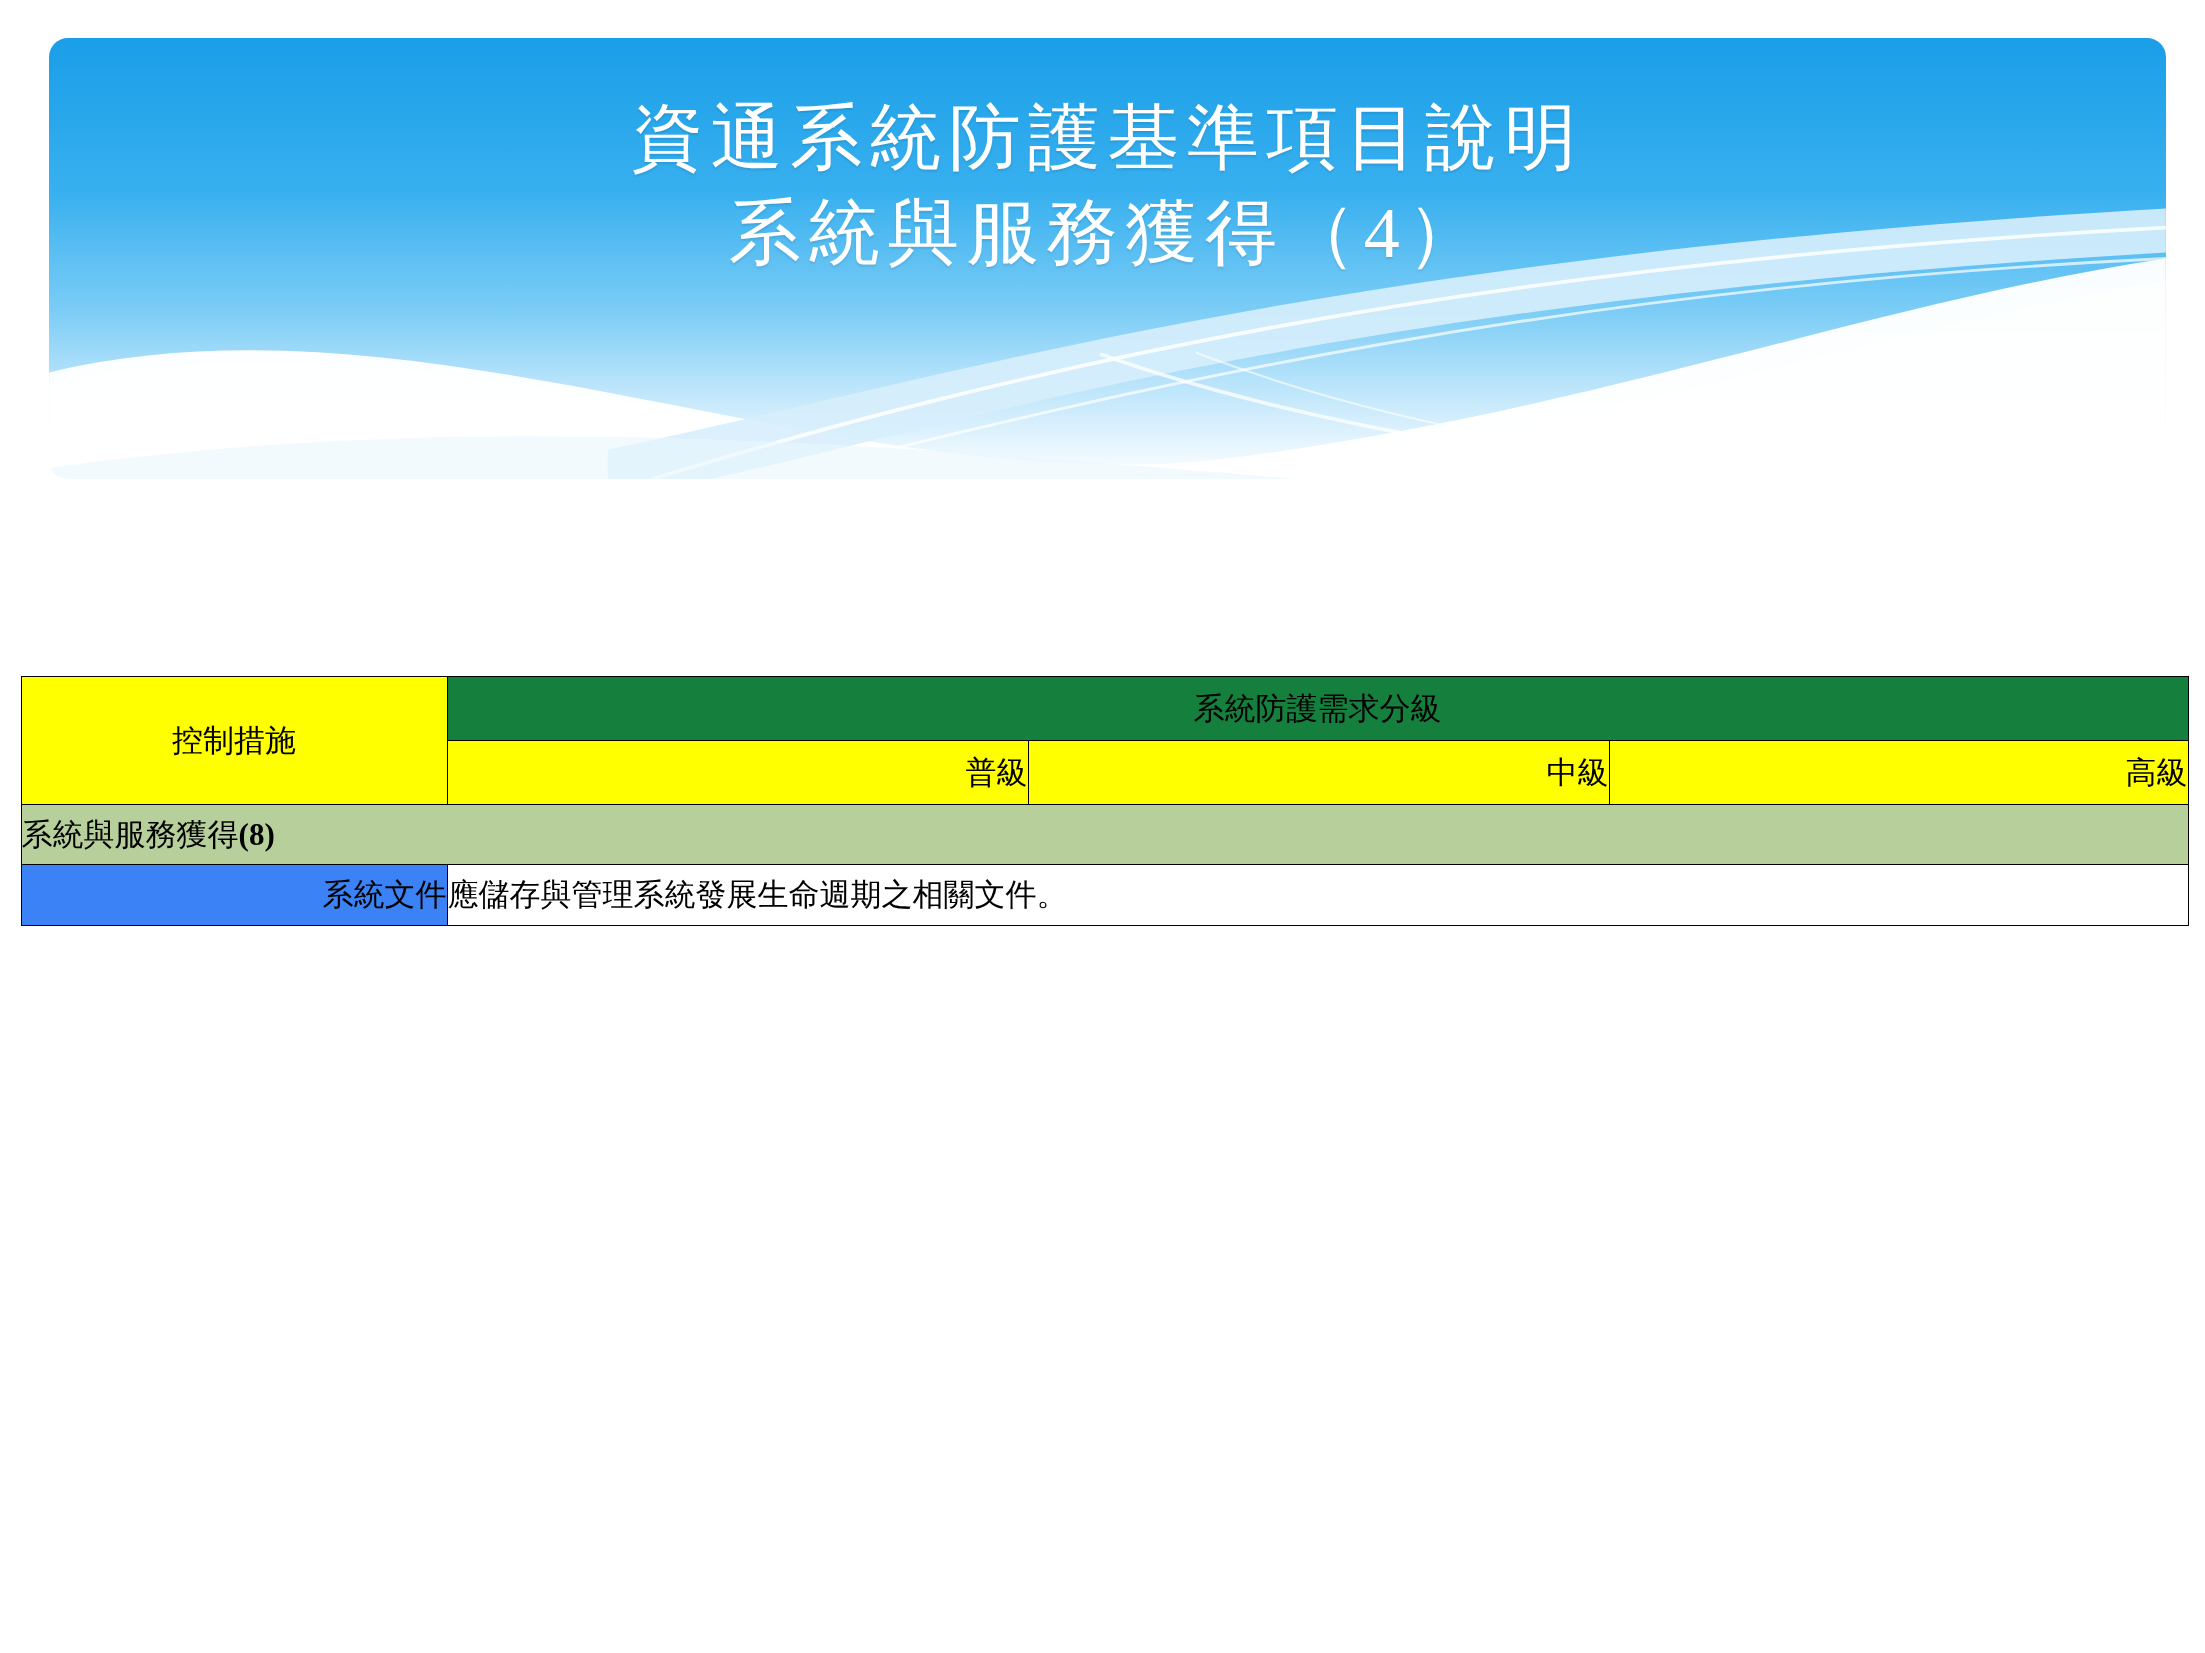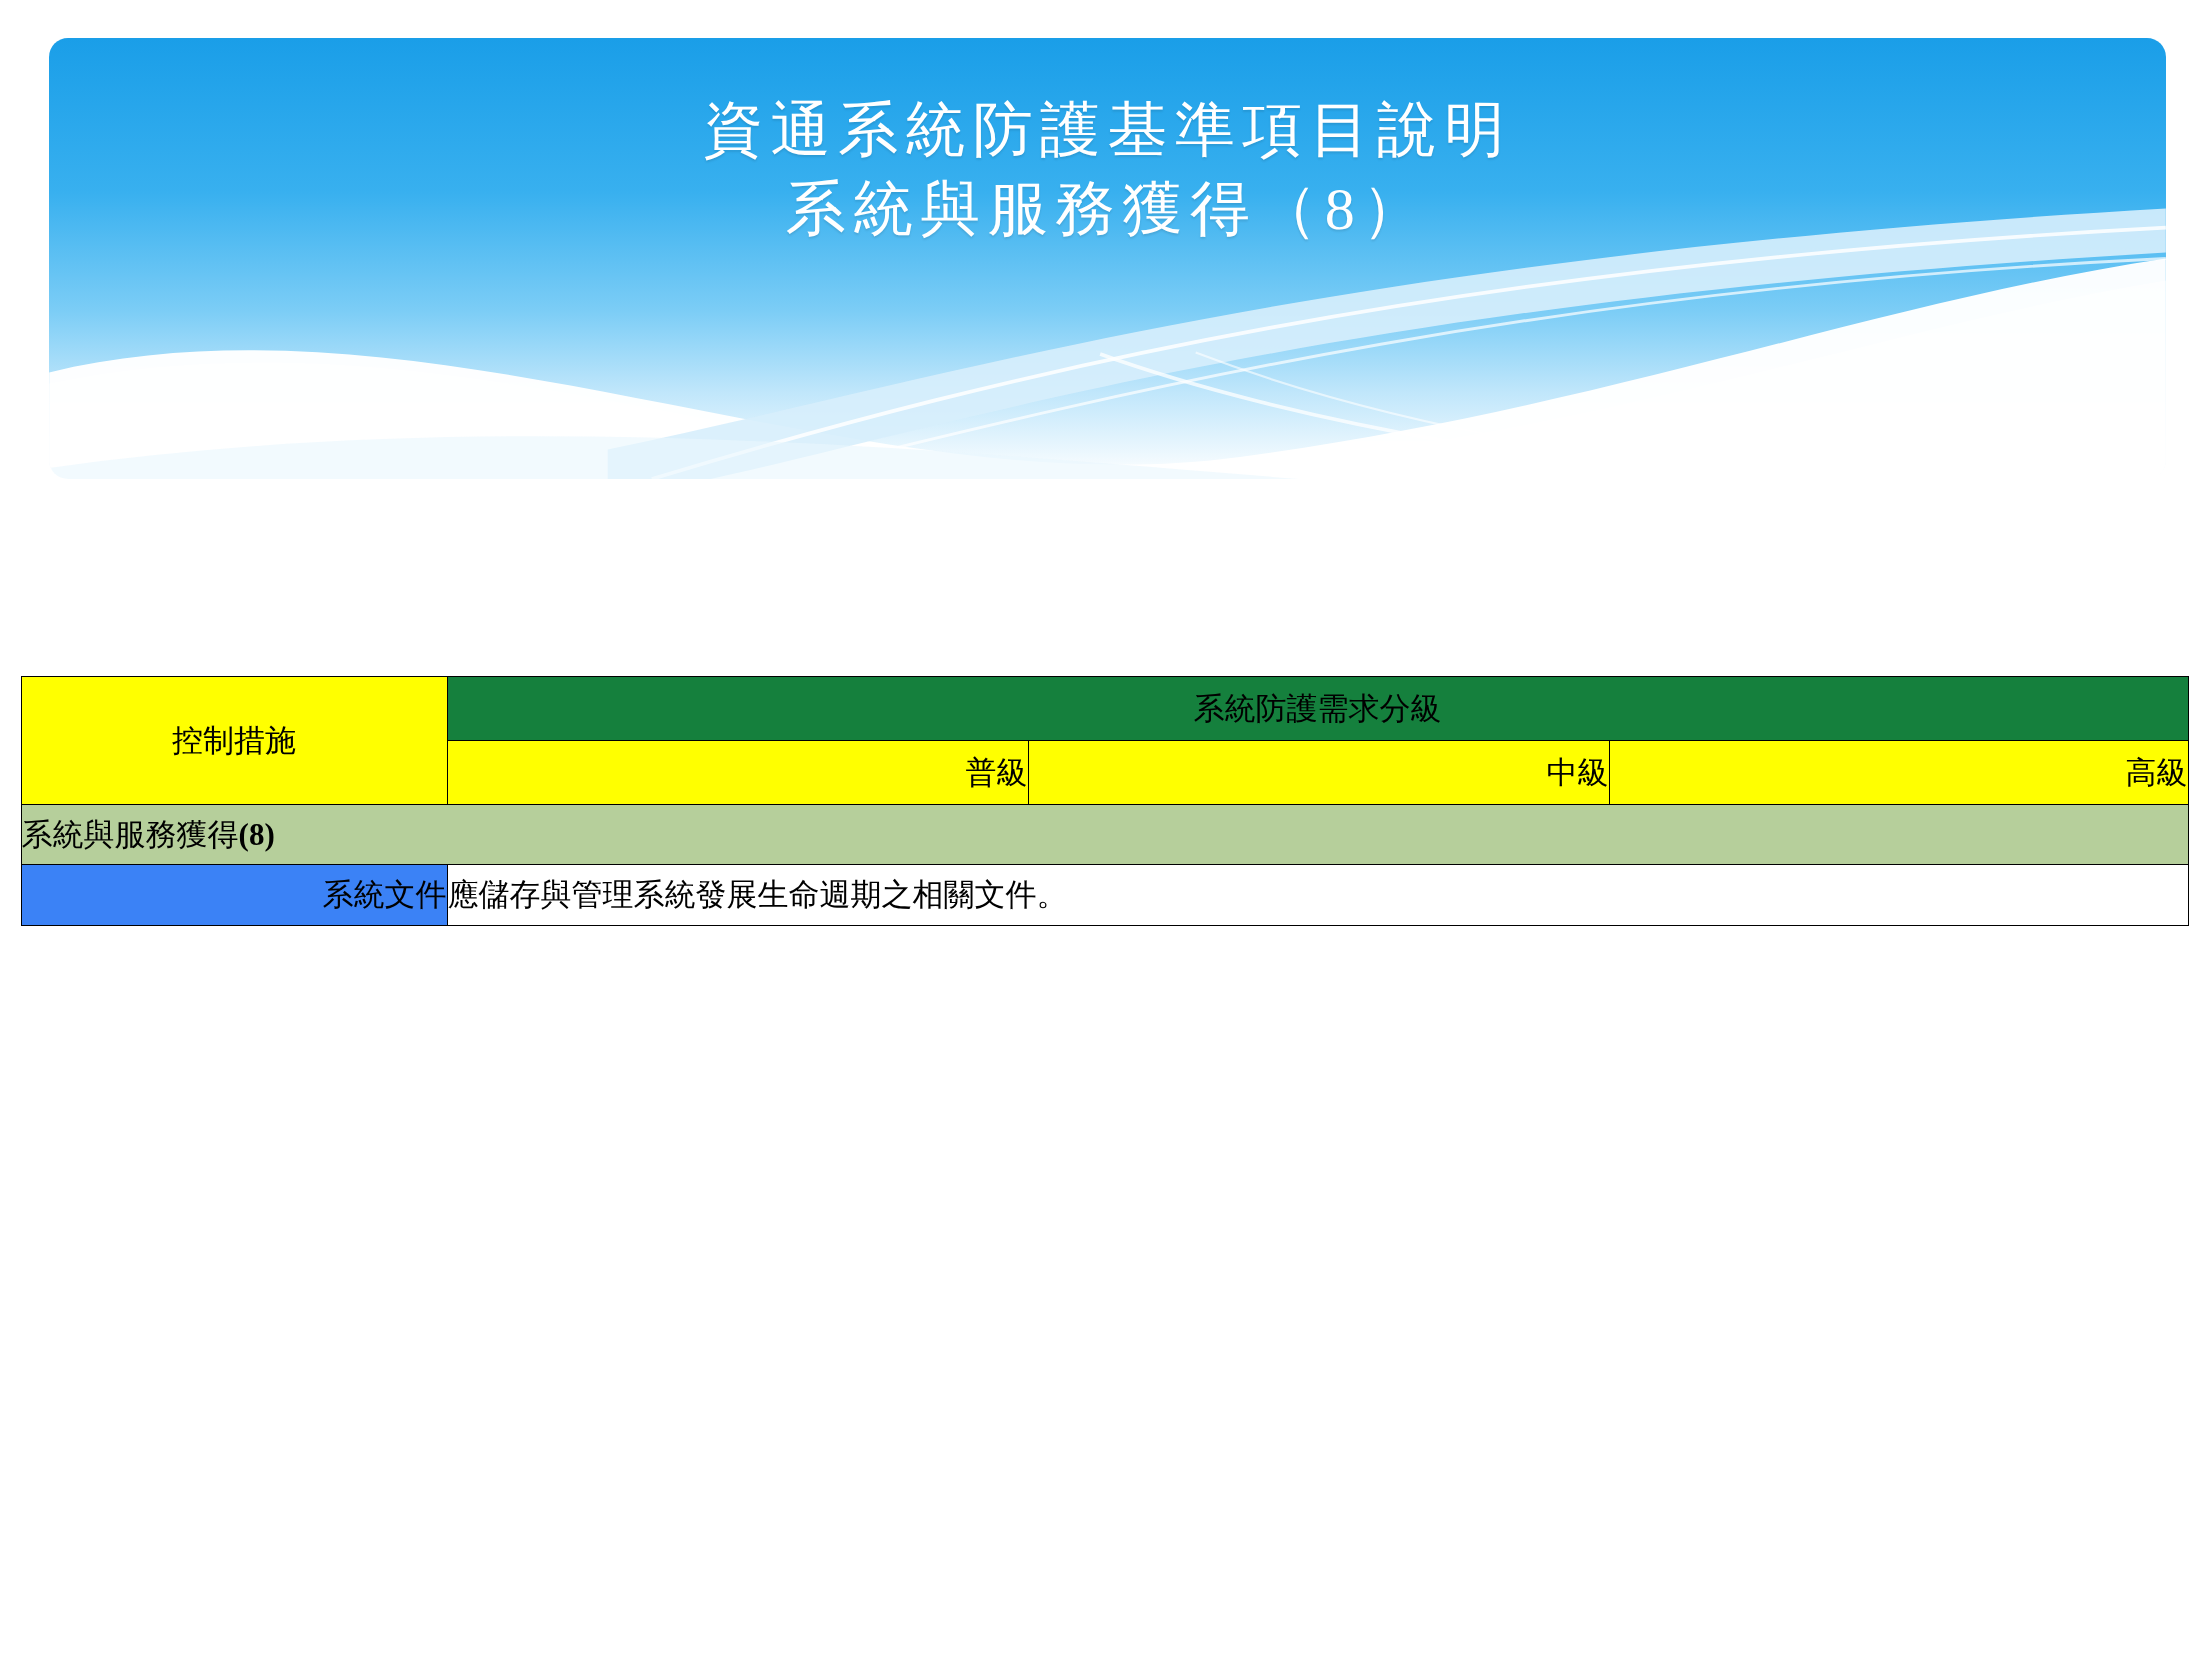--- a/index.html
+++ b/index.html
@@ -43,21 +43,21 @@
     left: 0;
     top: 53px;
     width: 2117px;
     text-align: center;
     color: #ffffff;
     font-family: "Liberation Serif", "DejaVu Serif", serif;
     letter-spacing: 7.4px;
     line-height: 1.32;
   }
   .title-line {
-    font-size: 60px;
+    font-size: 72px;
     font-weight: normal;
     text-shadow: 0 1.5px 2.2px rgba(0,0,0,0.10);
     white-space: nowrap;
   }
 
   
   .table-wrap {
     position: absolute;
     left: 20.6px;
     top: 676px;
@@ -137,21 +137,21 @@
       <path d="M760,560 C1200,470 1700,300 2880,232 L2880,292 C1760,356 1260,520 900,600 L760,600 Z" fill="#d7eefc" opacity="0.9"></path>
       <path d="M820,600 C1300,455 1900,310 2880,258" fill="none" stroke="#ffffff" stroke-width="5" opacity="0.85"></path>
       <path d="M980,600 C1500,470 2050,340 2880,300" fill="none" stroke="#ffffff" stroke-width="4" opacity="0.7"></path>
       <path d="M1430,430 C1680,520 2100,600 2460,600" fill="none" stroke="#ffffff" stroke-width="5" opacity="0.75"></path>
       <path d="M1560,428 C1820,528 2200,600 2560,600" fill="none" stroke="#ffffff" stroke-width="3" opacity="0.6"></path>
       <path d="M0,585 C600,500 1200,560 1700,600 L0,600 Z" fill="#eaf7fe" opacity="0.6"></path>
     </g>
   </svg>
   <div class="title-block">
     <div class="title-line">資通系統防護基準項目說明</div>
-    <div class="title-line">系統與服務獲得（8）</div>
+    <div class="title-line">系統與服務獲得（4）</div>
   </div>
 </div>
 
 <div class="table-wrap">
   <table class="spec">
     <colgroup>
       <col style="width:426px">
       <col style="width:581px">
       <col style="width:581px">
       <col style="width:579px">

